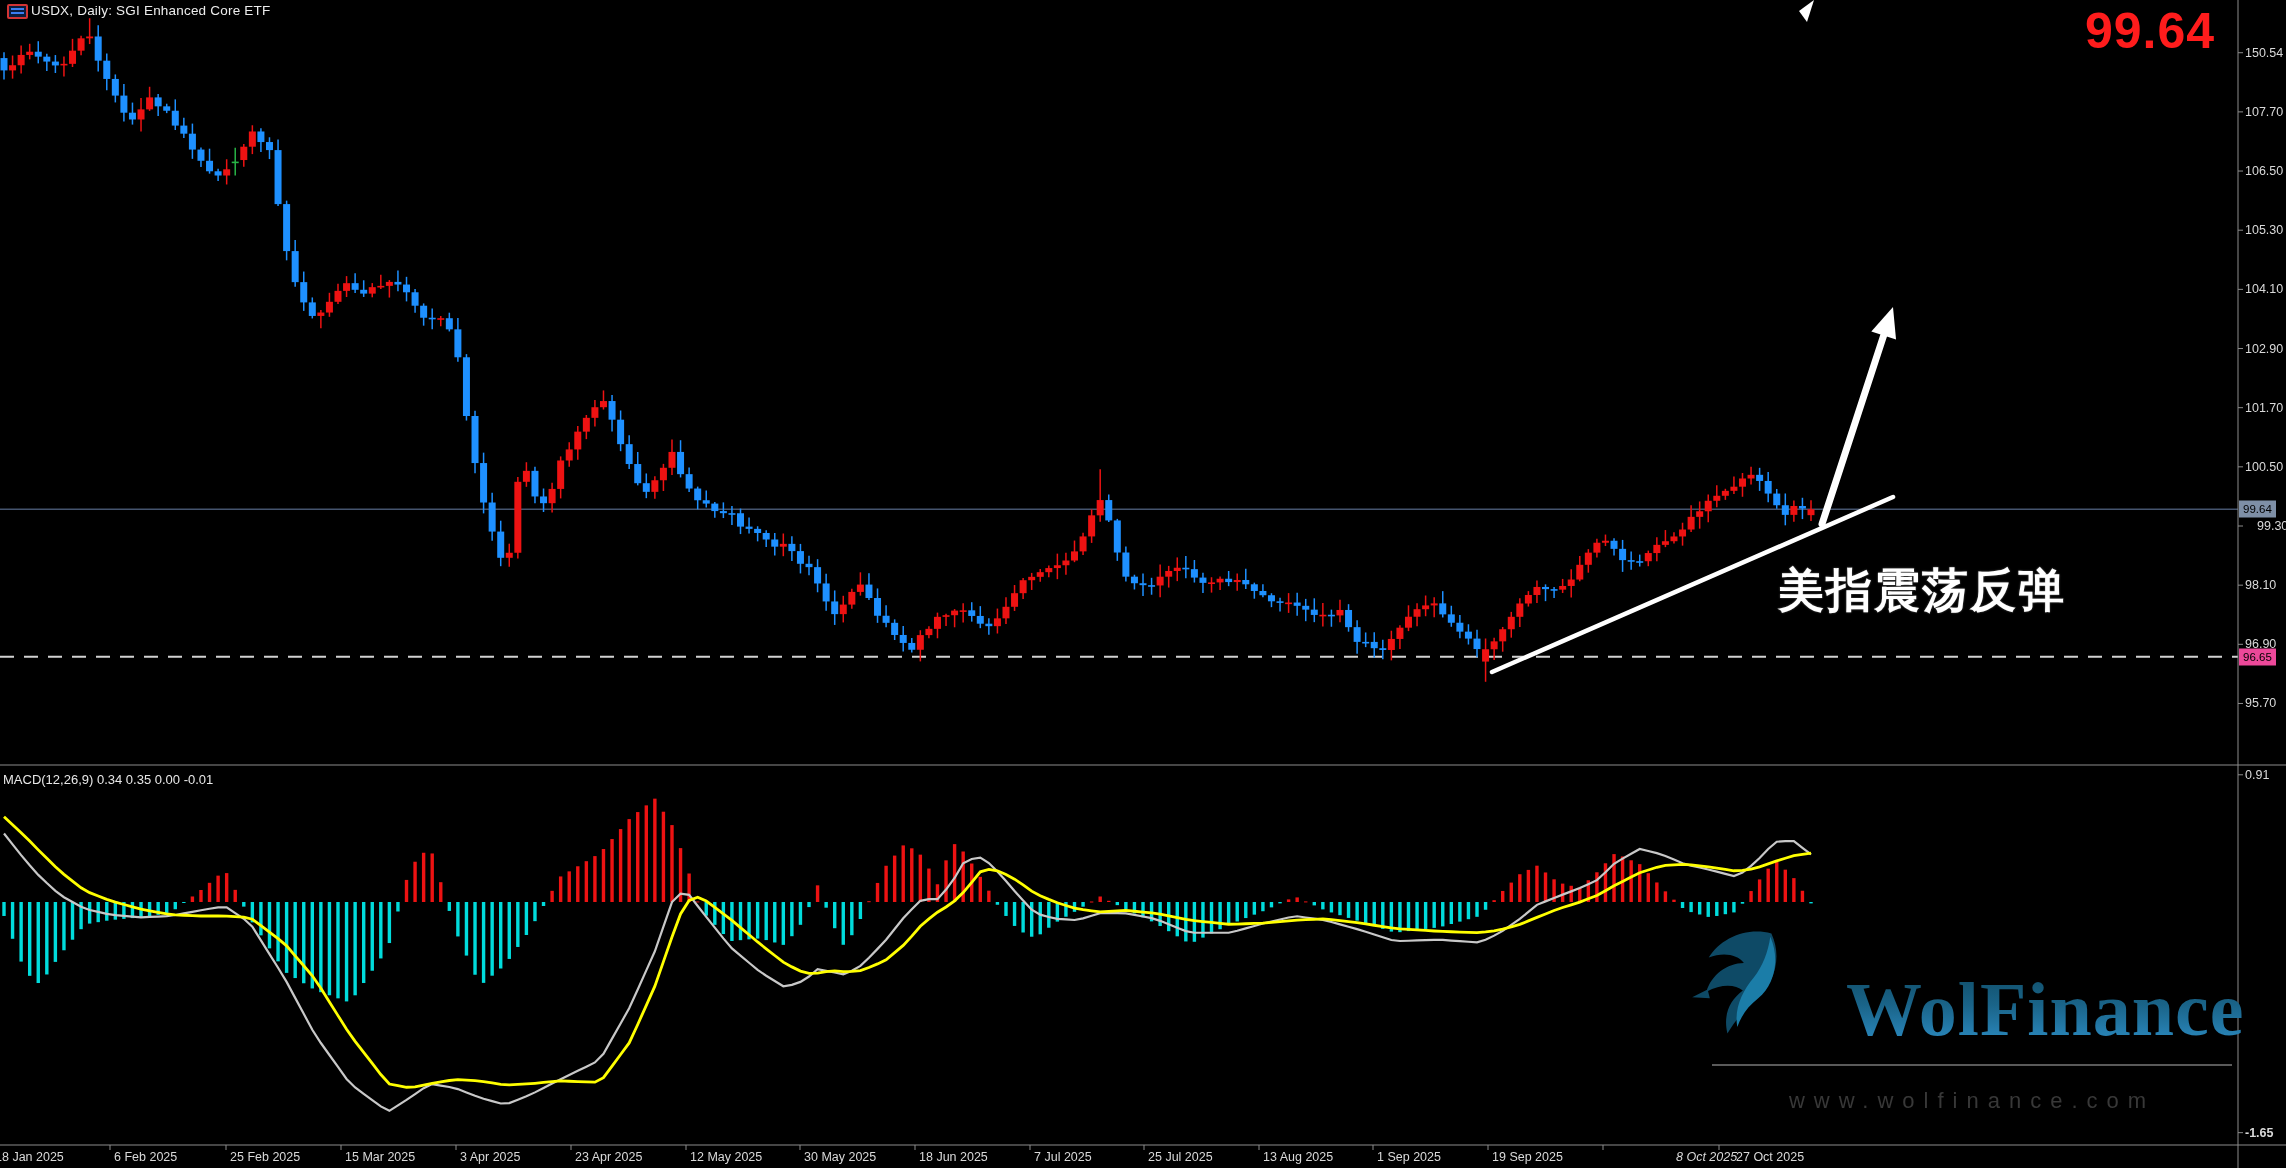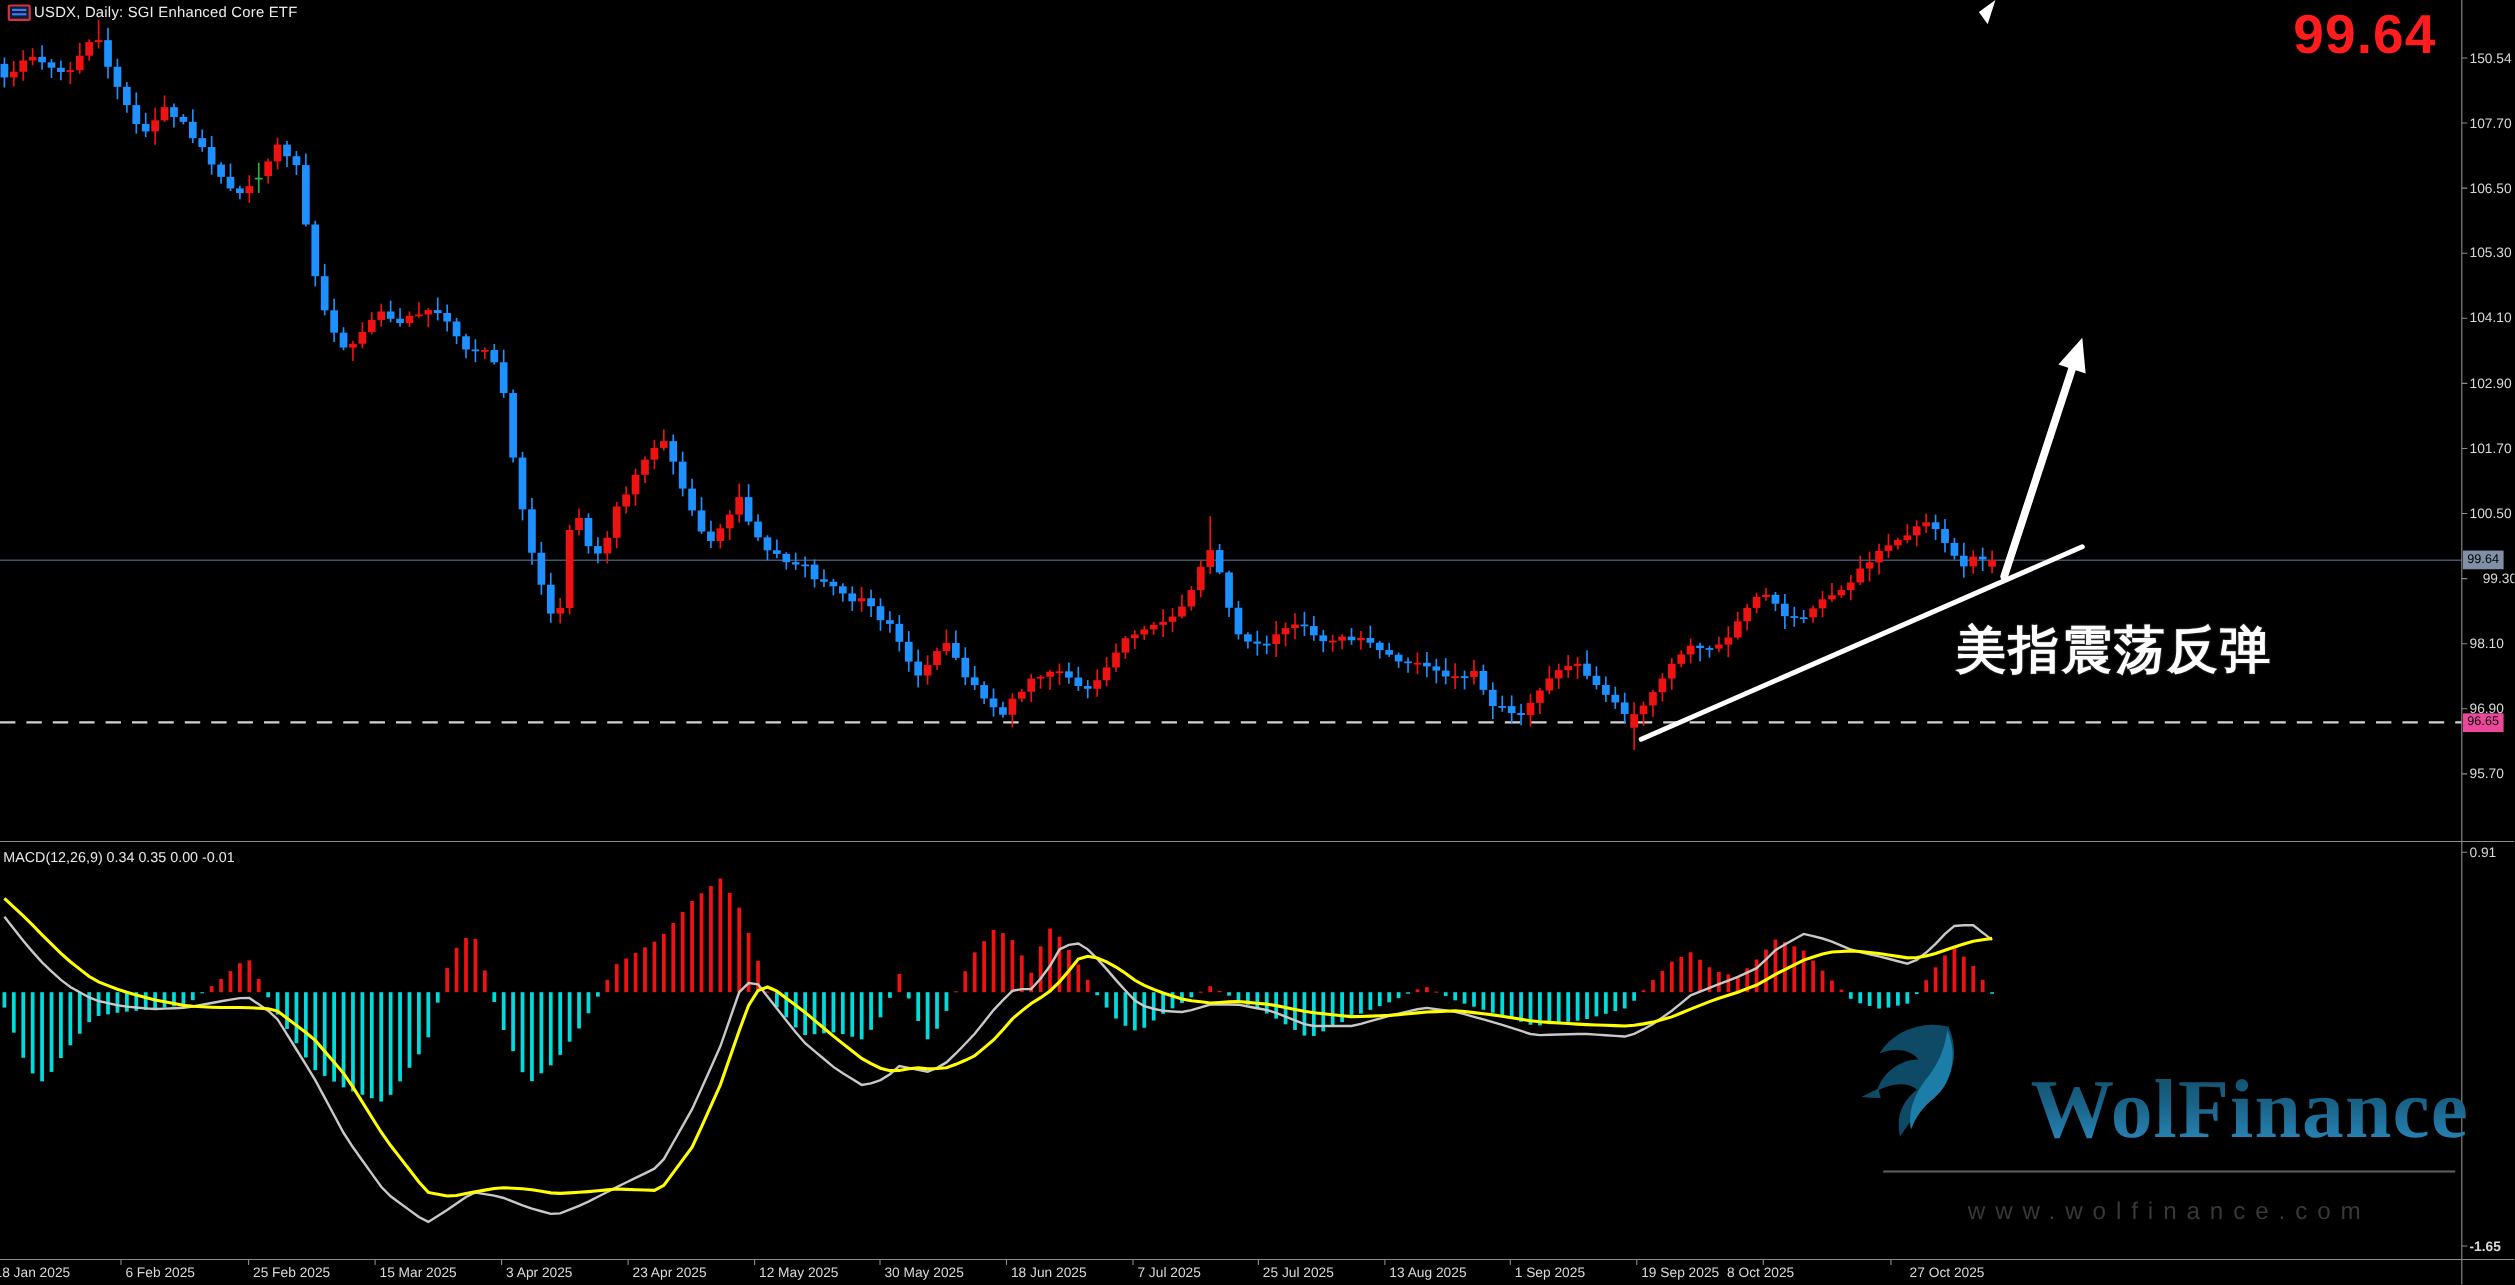--- a/index.html
+++ b/index.html
@@ -759,16 +759,16 @@
       <div class="date-tick-label" style="left: 460px;">3 Apr 2025</div>
       <div class="date-tick-label" style="left: 575px;">23 Apr 2025</div>
       <div class="date-tick-label" style="left: 690px;">12 May 2025</div>
       <div class="date-tick-label" style="left: 804px;">30 May 2025</div>
       <div class="date-tick-label" style="left: 919px;">18 Jun 2025</div>
       <div class="date-tick-label" style="left: 1034px;">7 Jul 2025</div>
       <div class="date-tick-label" style="left: 1148px;">25 Jul 2025</div>
       <div class="date-tick-label" style="left: 1263px;">13 Aug 2025</div>
       <div class="date-tick-label" style="left: 1377px;">1 Sep 2025</div>
       <div class="date-tick-label" style="left: 1492px;">19 Sep 2025</div>
-      <div class="date-tick-label" style="left: 1570px;">8 Oct 2025</div>
+      <div class="date-tick-label" style="left: 1676px; font-style: italic;">8 Oct 2025</div>
       <div class="date-tick-label" style="left: 1723px; margin-left: 13px;">27 Oct 2025</div>
     </div>
 </div>
 
 </body></html>

